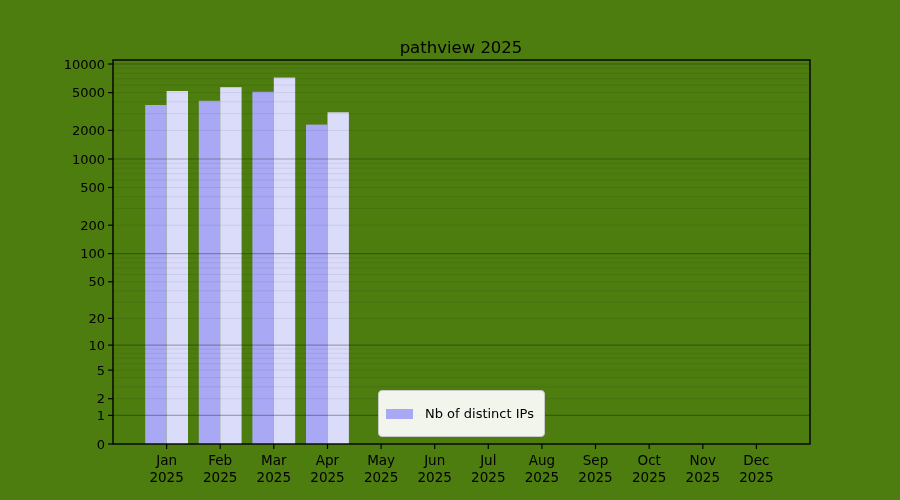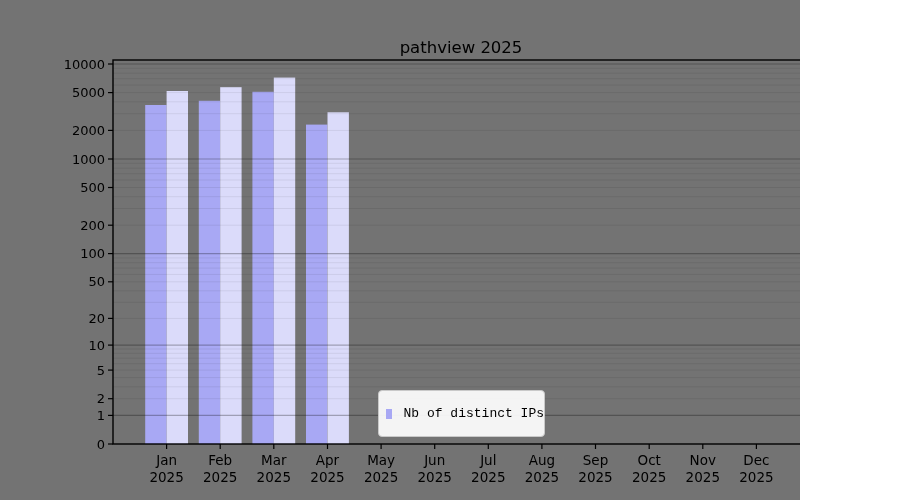--- a/index.html
+++ b/index.html
@@ -1,23 +1,23 @@
 <!DOCTYPE html>
 <html><head>
 <meta charset="utf-8">
 <style>
   html,body{margin:0;padding:0;background:#ffffff;}
   body{width:900px;height:500px;font-family:"DejaVu Sans",sans-serif;}
-  .figure{position:relative;width:800px;height:500px;background:#737373;overflow:hidden;}
+  .figure{position:relative;width:900px;height:500px;background:#4d7c0f;overflow:hidden;}
   .figure svg{position:absolute;left:0;top:0;}
   .legend{
     position:absolute;left:378px;top:390px;width:167px;height:47px;
     background:rgba(255,255,255,0.92);border:1px solid #c9c9c9;border-radius:4px;
     display:flex;flex-direction:column;justify-content:center;
-    padding-left:7px;box-sizing:border-box;font-family:Liberation Mono, monospace;
+    padding-left:7px;box-sizing:border-box;
   }
   .legend-row{display:flex;align-items:center;gap:12px;}
   .swatch{width:27px;height:10px;display:inline-block;}
   .legend-label{font-size:13px;color:#000;white-space:nowrap;line-height:1;}
 </style>
 </head>
 <body>
 
 <div class="figure">
   <svg id="chart-svg" width="900" height="500" xmlns="http://www.w3.org/2000/svg">

